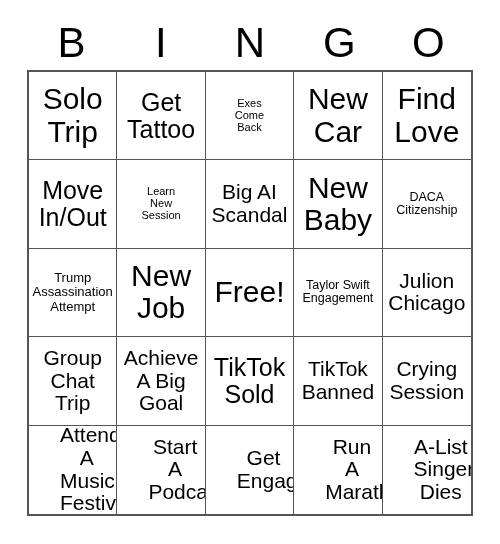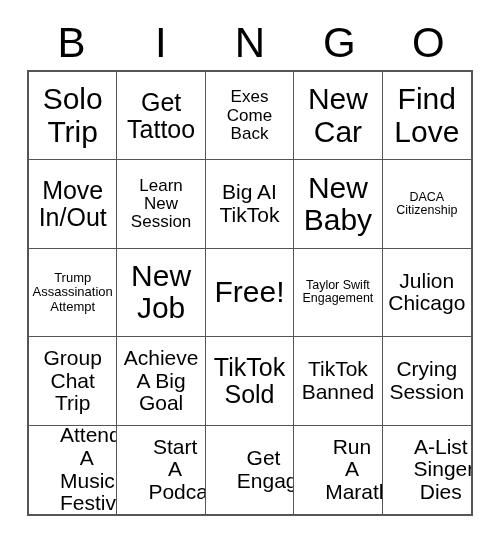--- a/index.html
+++ b/index.html
@@ -83,21 +83,21 @@
     width: 100%;
     line-height: 1.08;
     white-space: pre-line;
     word-break: normal;
   }
 
   
   .size-xl .txt { font-size: 30px; }
   .size-lg .txt { font-size: 25px; }
   .size-md .txt { font-size: 21px; }
-  .size-sm .txt { font-size: 17px; }
+  .size-sm .txt { font-size: 11px; }
   .size-xs .txt { font-size: 12.5px; }
   .size-xxs .txt { font-size: 13px; }
 </style>
 </head>
 <body>
 
 <div class="bingo-card">
 
   <div class="header-row">
     <div class="header-cell">B</div>
@@ -134,21 +134,21 @@
         <span class="txt">Move
 In/Out</span>
       </div>
     <div class="cell size-sm">
         <span class="txt">Learn
 New
 Session</span>
       </div>
     <div class="cell size-md">
         <span class="txt">Big AI
-TikTok</span>
+Scandal</span>
       </div>
     <div class="cell size-xl">
         <span class="txt">New
 Baby</span>
       </div>
     <div class="cell size-xs">
         <span class="txt">DACA
 Citizenship</span>
       </div>
 

